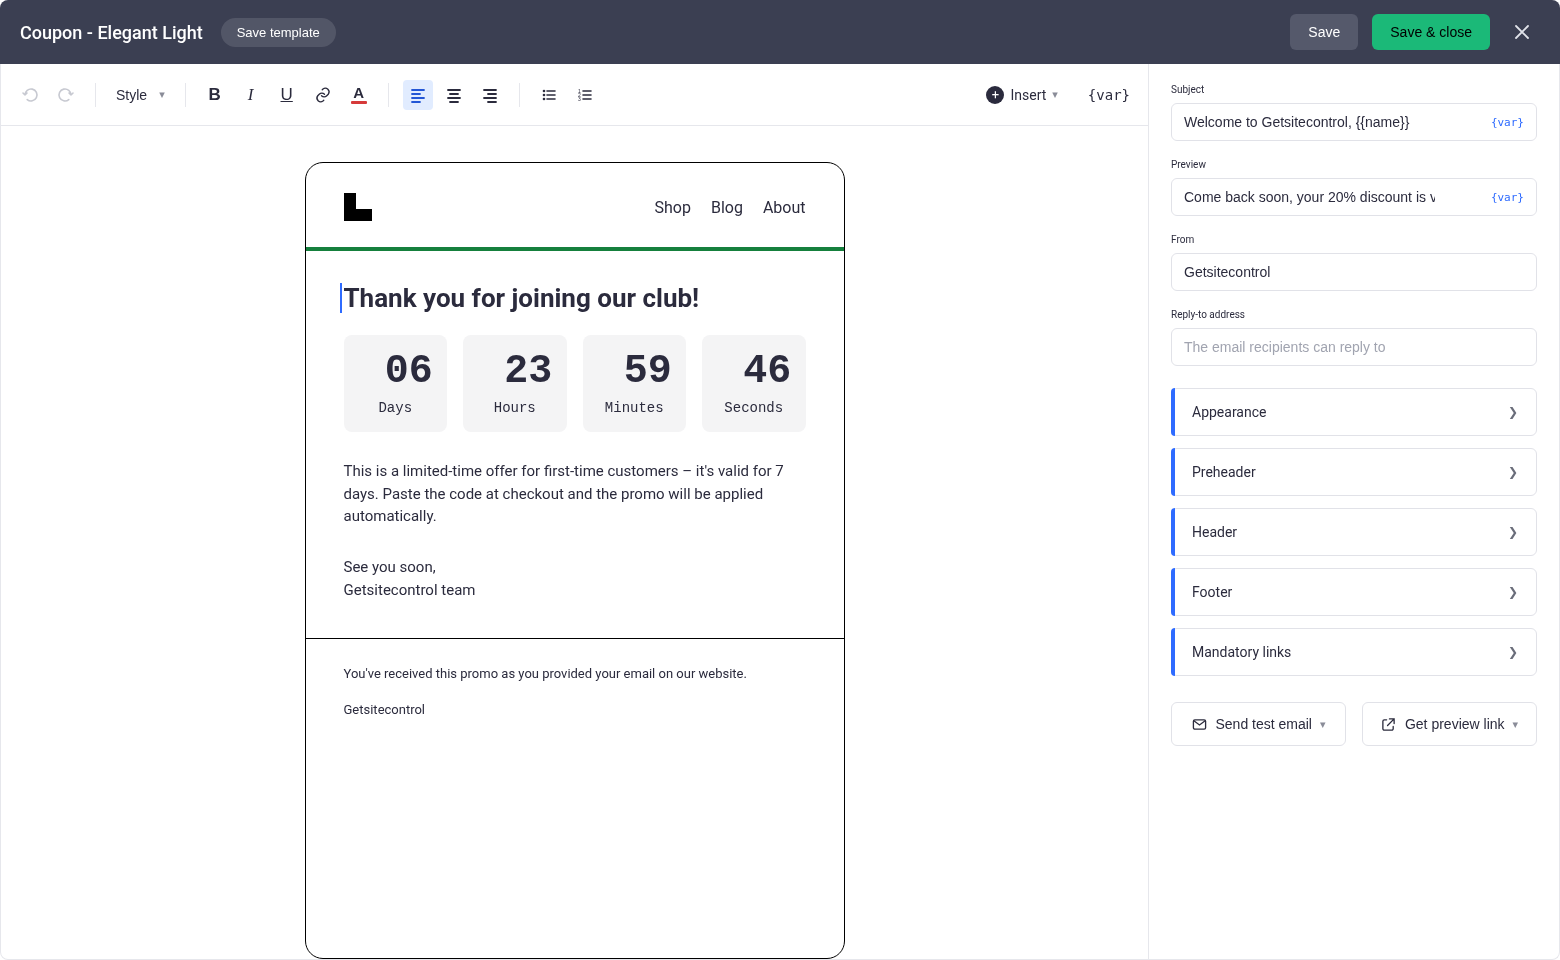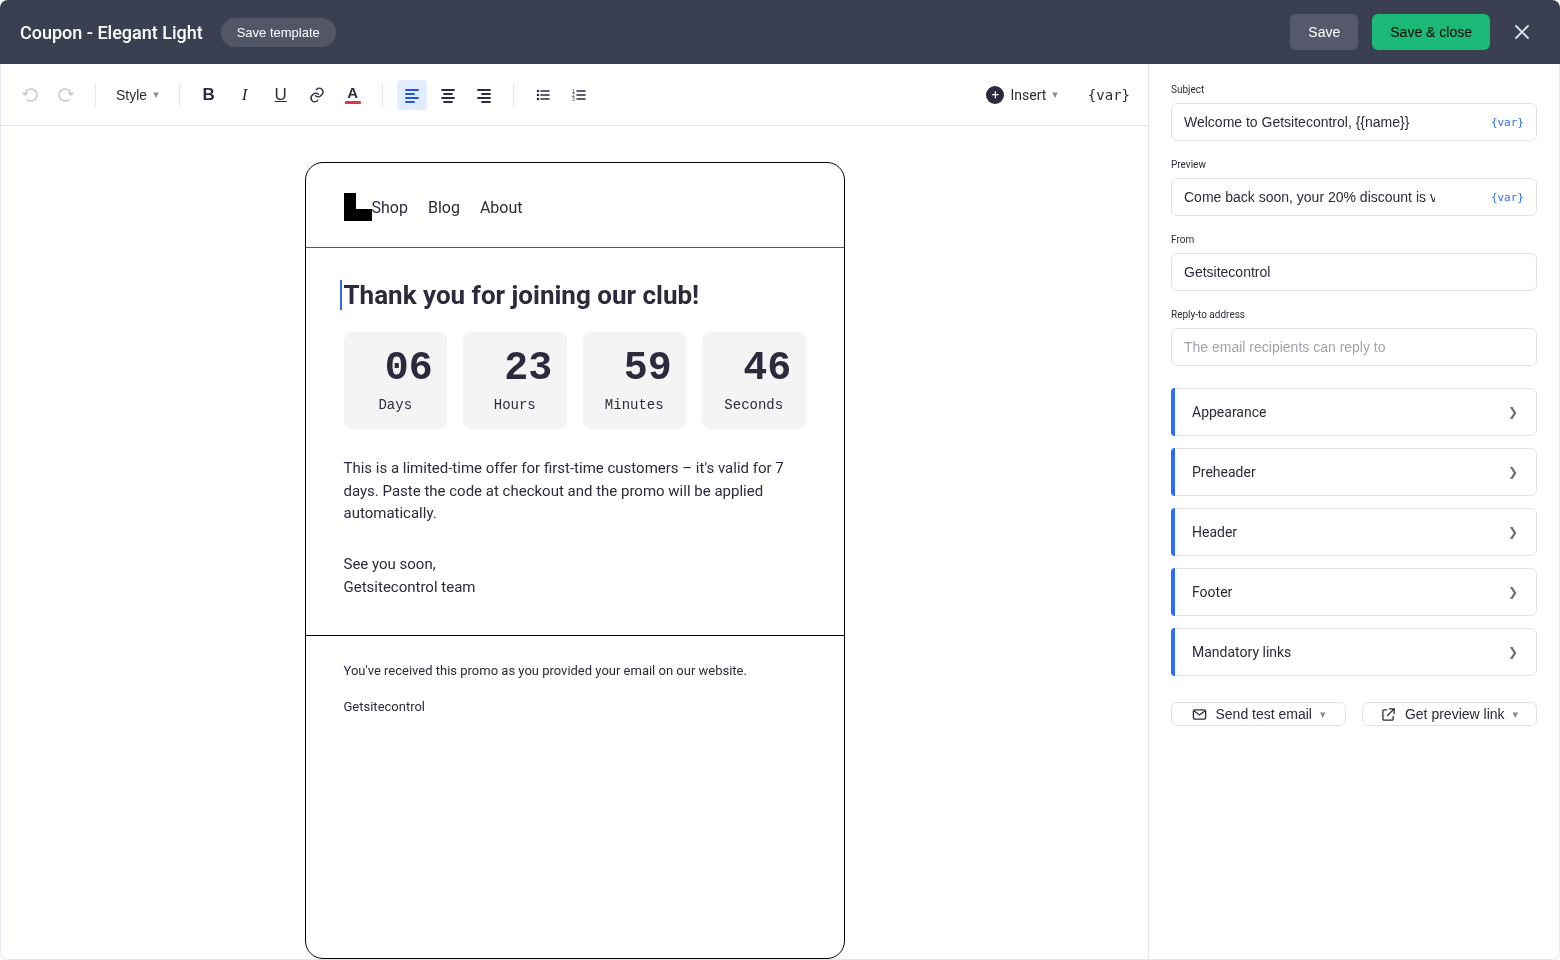--- a/index.html
+++ b/index.html
@@ -86,42 +86,42 @@
       display:flex; align-items:center; justify-content:center;
       border-radius: 4px;
       color: #2b2b3d;
       cursor: pointer;
       font-size: 17px;
     }
     .tb-btn.active { background: #e1ecff; color:#2256d6; }
     .tb-btn.disabled { color: #c7c9d1; }
     .tb-sel {
       border:none; background:transparent;
-      display:flex; align-items:center; gap:6px;
+      display:flex; align-items:center; gap:12px;
       font-size: 14px; color:#2b2b3d; cursor:pointer; padding: 4px 6px;
     }
     .chev { font-size:11px; color:#8a8c98; }
     .toolbar .flex { flex:1; }
     .tb-insert { display:flex; align-items:center; gap:6px; font-size:14px; cursor:pointer; }
     .circle-plus { width:18px; height:18px; border-radius:50%; background:#2b2b3d; color:#fff; display:flex; align-items:center; justify-content:center; font-size:13px; line-height:1;}
     .tb-var { font-family: ui-monospace, Menlo, monospace; font-size:14px; cursor:pointer; padding: 0 4px;}
 
     
     .canvas-wrap { flex:1; overflow:auto; display:flex; justify-content:center; padding: 36px 0 0 0;}
     .email-card {
       width: 540px;
       border: 1px solid #000;
       border-radius: 18px;
       background:#fff;
       overflow:hidden;
     }
     .em-header {
-      display:flex; align-items:center; 
+      display:flex; align-items:center; justify-content:space-between;
       padding: 30px 38px 26px 38px;
-      border-bottom: 1px solid #15803d;
+      border-bottom: 4px solid #15803d;
     }
     .logo { width:28px; height:28px; position:relative; }
     .logo::before { content:""; position:absolute; left:0; bottom:0; width:28px; height:12px; background:#000; }
     .logo::after  { content:""; position:absolute; left:0; bottom:12px; width:12px; height:16px; background:#000; }
     .em-nav { display:flex; gap:20px; font-size:16px; }
     .em-body { padding: 32px 38px 36px 38px; border-bottom: 1px solid #000;}
     .em-title { font-size: 26px; font-weight: 700; margin-bottom: 22px; border-left: 2px solid #2e6bff; padding-left: 2px; margin-left:-4px;}
     .countdown { display:flex; gap:16px; margin-bottom: 28px; }
     .cd-box {
       flex:1; background:#f4f4f5; border-radius:8px;
@@ -174,21 +174,21 @@
       text-align:center;
     }
     .section-item::before {
       content:""; position:absolute; left:-1px; top:-1px; bottom:-1px;
       width:4px; background:#2e6bff; border-radius:6px 0 0 6px;
     }
     .section-item .chevr { margin-left:auto; color:#6a6d7a; font-size:12px;}
     .action-row { display:flex; gap:16px; }
     .action-btn {
       flex:1; border:1px solid #e1e2e8; border-radius:6px; background:#fff;
-      height:24px; display:flex; align-items:center; justify-content:center;
+      height:44px; display:flex; align-items:center; justify-content:center;
       gap:8px; font-size:14px; cursor:pointer; color:#2b2b3d;
     }
     .mini-ico { display:inline-flex; width:16px; height:16px; align-items:center; justify-content:center; }
     svg { display:block; }
   </style>
 </head>
 <body>
 
 <div class="app">
 

